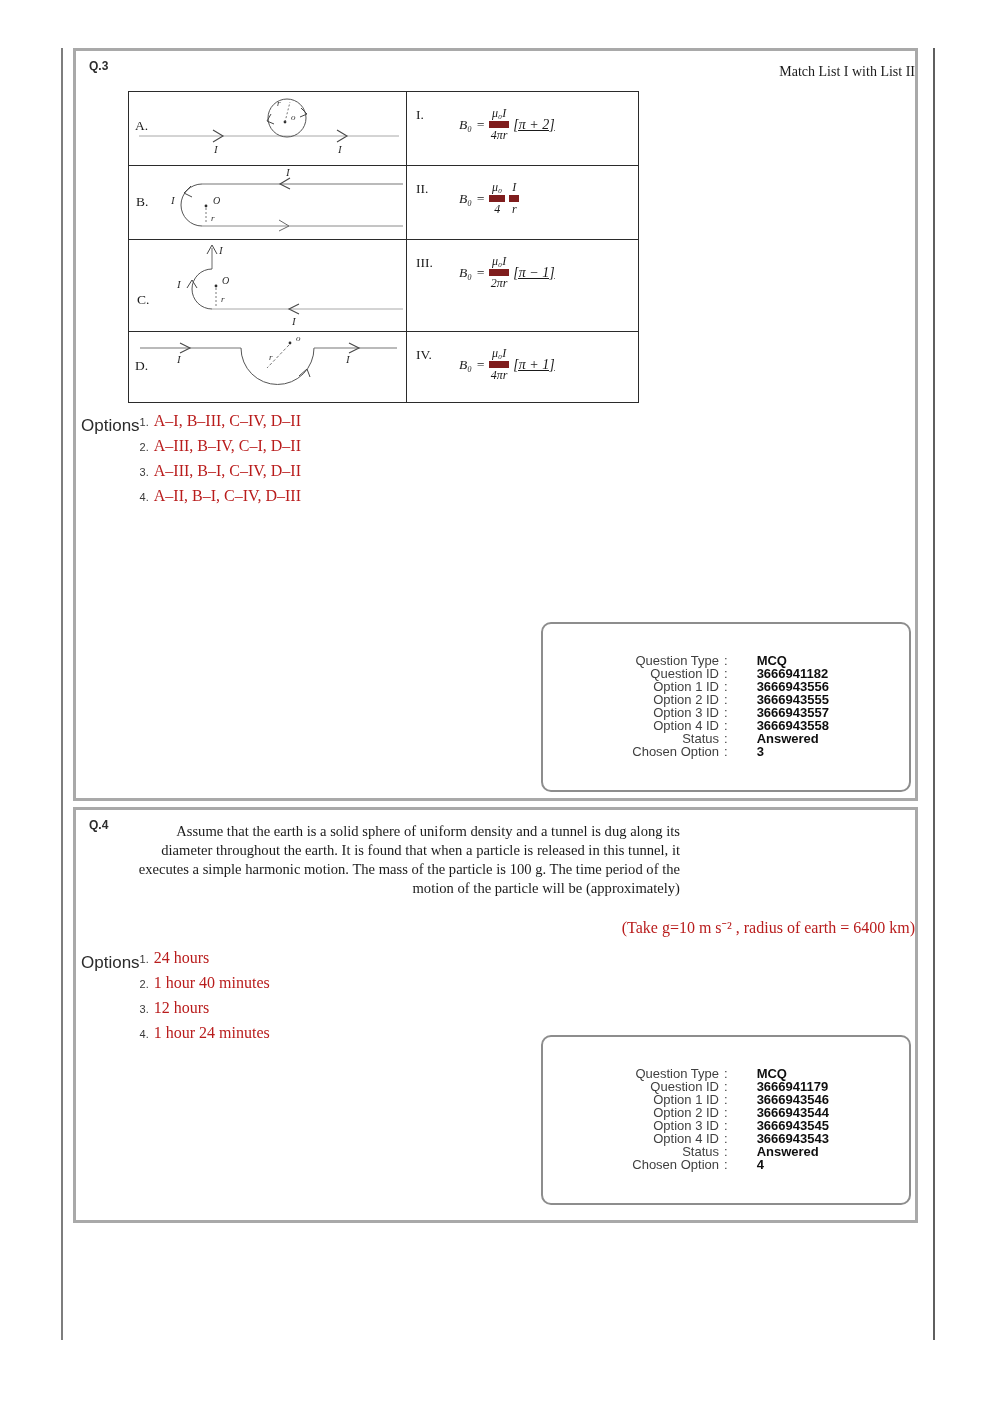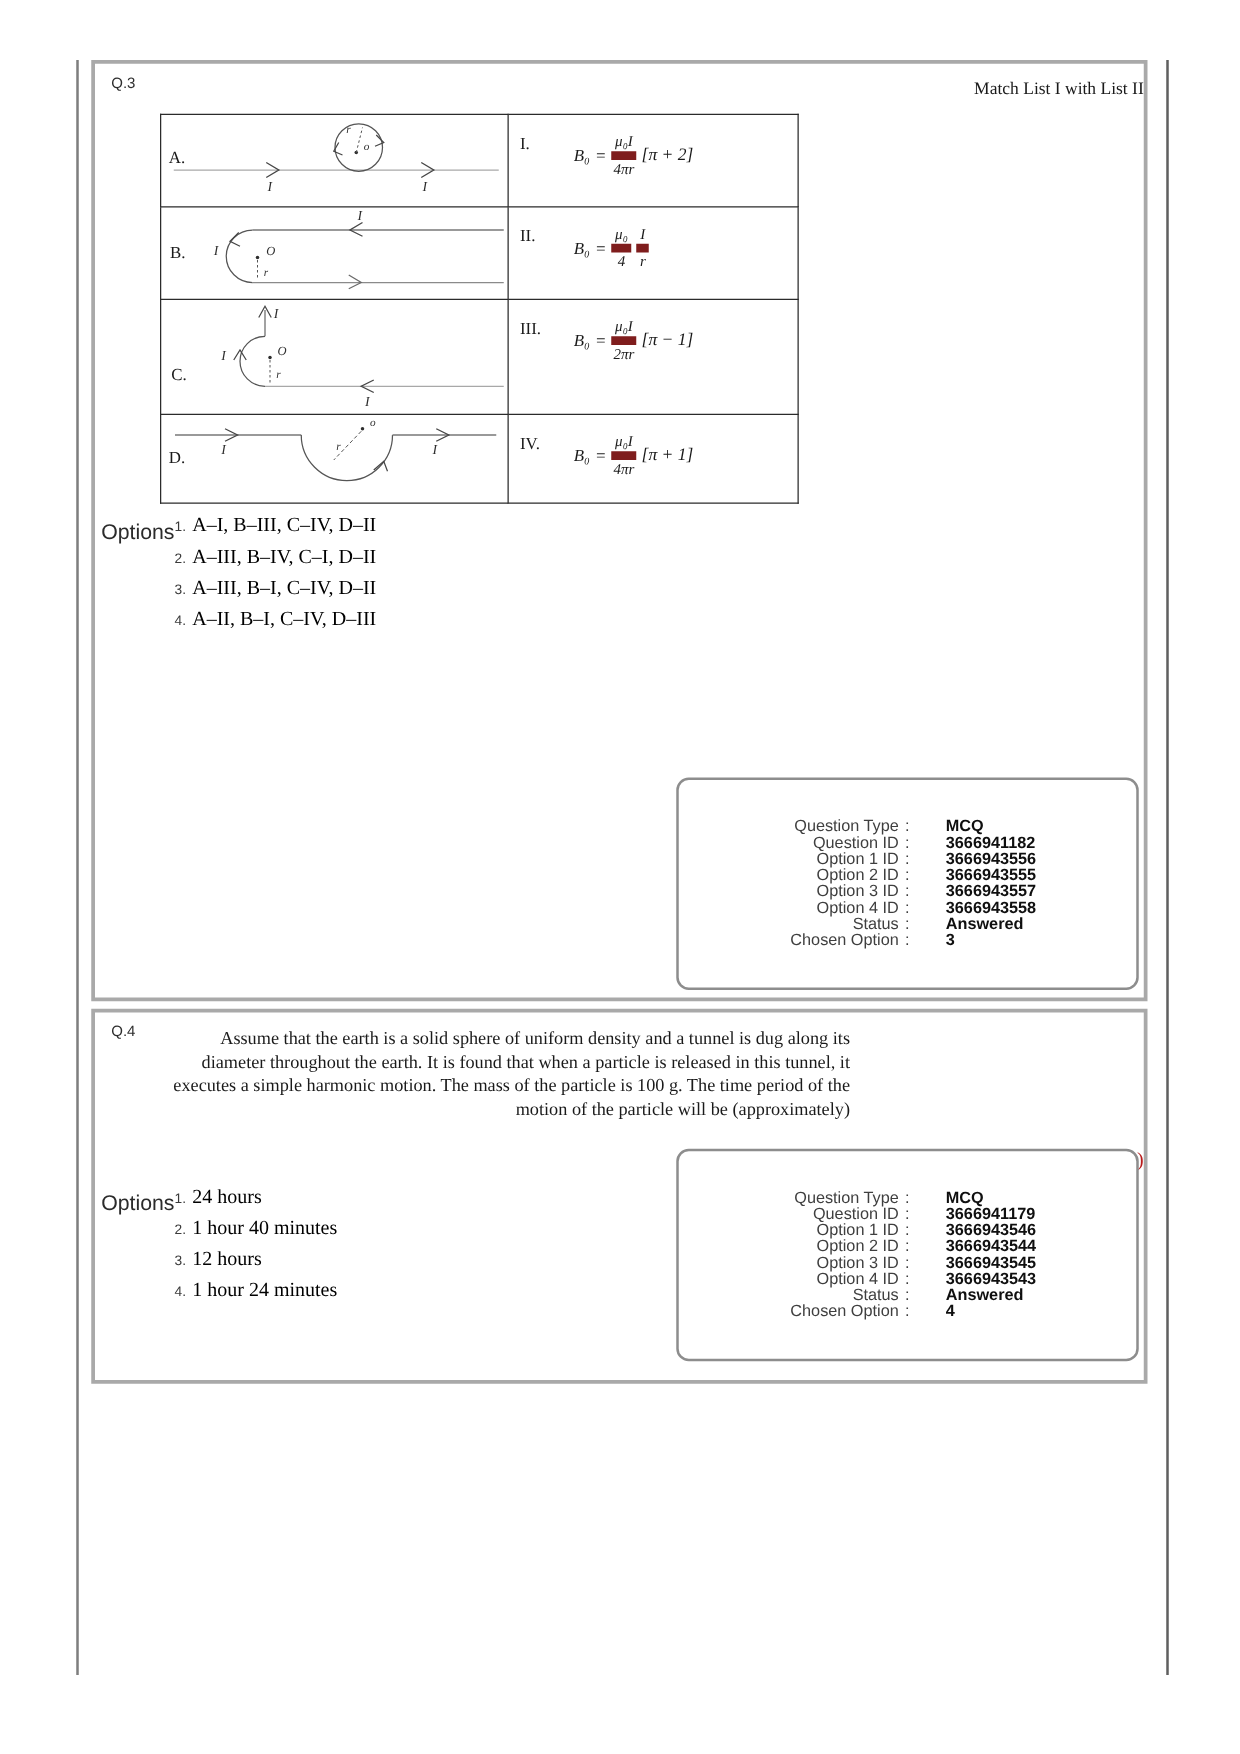--- a/index.html
+++ b/index.html
@@ -8,24 +8,24 @@
   .serif{font-family:"Liberation Serif",serif;text-align:right;}
 
   
   .page-frame{position:absolute;left:61px;top:48px;width:870px;height:1292px;
               border-left:2px solid #7e7e7e;border-right:2px solid #5f5f5f;}
 
   
   .panel{position:absolute;left:73px;width:845px;border:3px solid #a9a9a9;
          background:#fff;box-sizing:border-box;}
   #q3-panel{top:48px;height:753px;}
-  #q4-panel{top:807px;height:300px;}
+  #q4-panel{top:807px;height:416px;}
 
   .q-row{display:flex;padding-top:8px;}
-  .q-label{font-weight:normal;font-size:12px;color:#2d2d2d;padding-left:13px;
+  .q-label{font-weight:bold;font-size:12px;color:#2d2d2d;padding-left:13px;
            width:52px;box-sizing:border-box;flex:0 0 52px;}
   .q-content{flex:1;}
   .prompt{font-size:14px;color:#1a1a1a;margin:5px 0 0 0;}
 
   
   table.match{border-collapse:collapse;margin-top:11px;table-layout:fixed;}
   table.match td{border:1px solid #2b2b2b;vertical-align:top;padding:0;}
   col.c1{width:278px;} col.c2{width:232px;}
   tr.hdr td{height:67px;}
   tr.row-a td{height:73px;} tr.row-b td{height:73px;}
@@ -43,32 +43,32 @@
   .diag-cell svg{position:absolute;left:0;top:0;}
 
   .f-cell{font-family:"Liberation Serif",serif;color:#1a1a1a;}
   .f-inner{display:flex;padding:15px 0 0 9px;}
   .roman{flex:0 0 43px;font-size:13.5px;}
   .formula{display:flex;align-items:center;gap:4px;font-size:13.5px;font-style:italic;}
   .frac{display:inline-flex;flex-direction:column;align-items:center;
         font-size:12px;line-height:13px;}
   .frac .top{border-bottom:7px solid #7f1d1d;padding:0 3px 1px 3px;display:block;}
   .frac .bot{display:block;padding-top:1px;}
-  .tail{font-size:14px;}
+  .tail{font-size:14px;text-decoration:underline;}
 
   .choose{font-size:14px;color:#1a1a1a;margin:10px 0 0 6px;}
 
   
   .options-block{display:flex;margin-top:9px;}
   .options-label{font-weight:normal;font-size:17px;color:#2b2b2b;
                  flex:0 0 50px;padding:4px 0 0 5px;box-sizing:border-box;}
   .opt-list{display:flex;flex-direction:column;gap:7px;}
   .opt{display:flex;align-items:baseline;}
   .opt-num{font-size:11px;color:#3a3a3a;margin-right:5px;}
-  .opt-text{font-family:"Liberation Serif",serif;font-size:16px;color:#000000;
+  .opt-text{font-family:"Liberation Serif",serif;font-size:16px;color:#b91c1c;
             line-height:18px;}
 
   
   .meta-box{position:absolute;right:4px;width:370px;height:170px;
             border:2px solid #8d8d8d;border-radius:10px;box-sizing:border-box;
             padding:10px 16px 12px 16px;display:flex;flex-direction:column;
             justify-content:center;background:#fff;}
   #q3-panel .meta-box{bottom:6px;}
   #q4-panel .meta-box{bottom:15px;}
   .meta-row{display:flex;font-size:13px;line-height:13px;}

